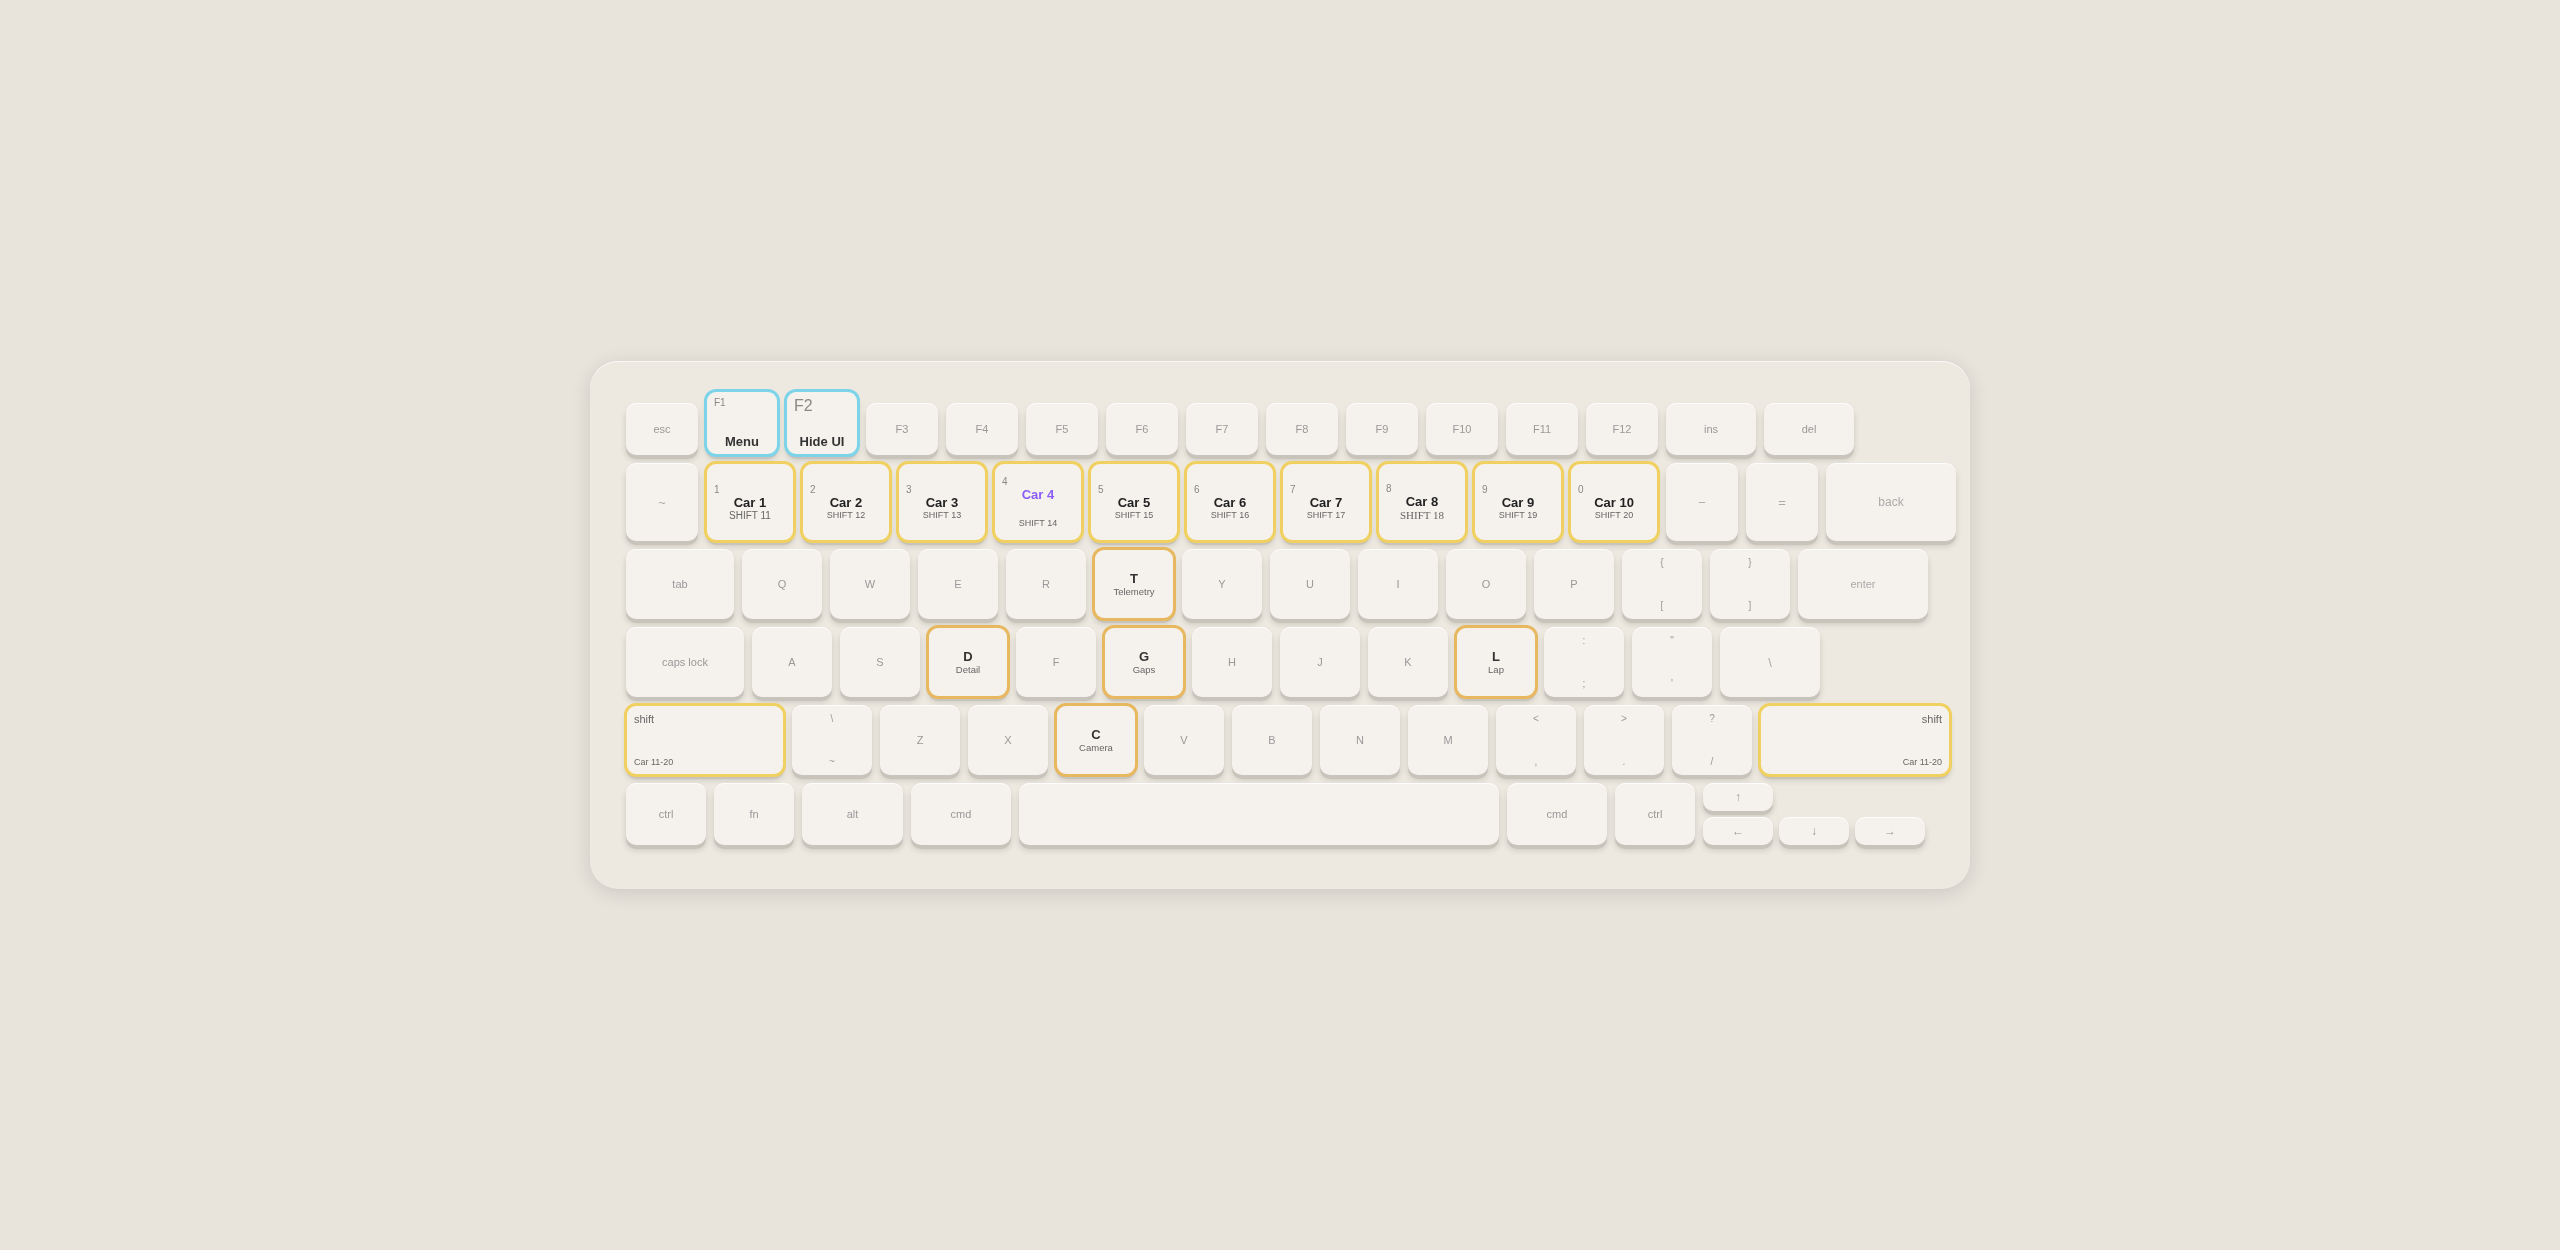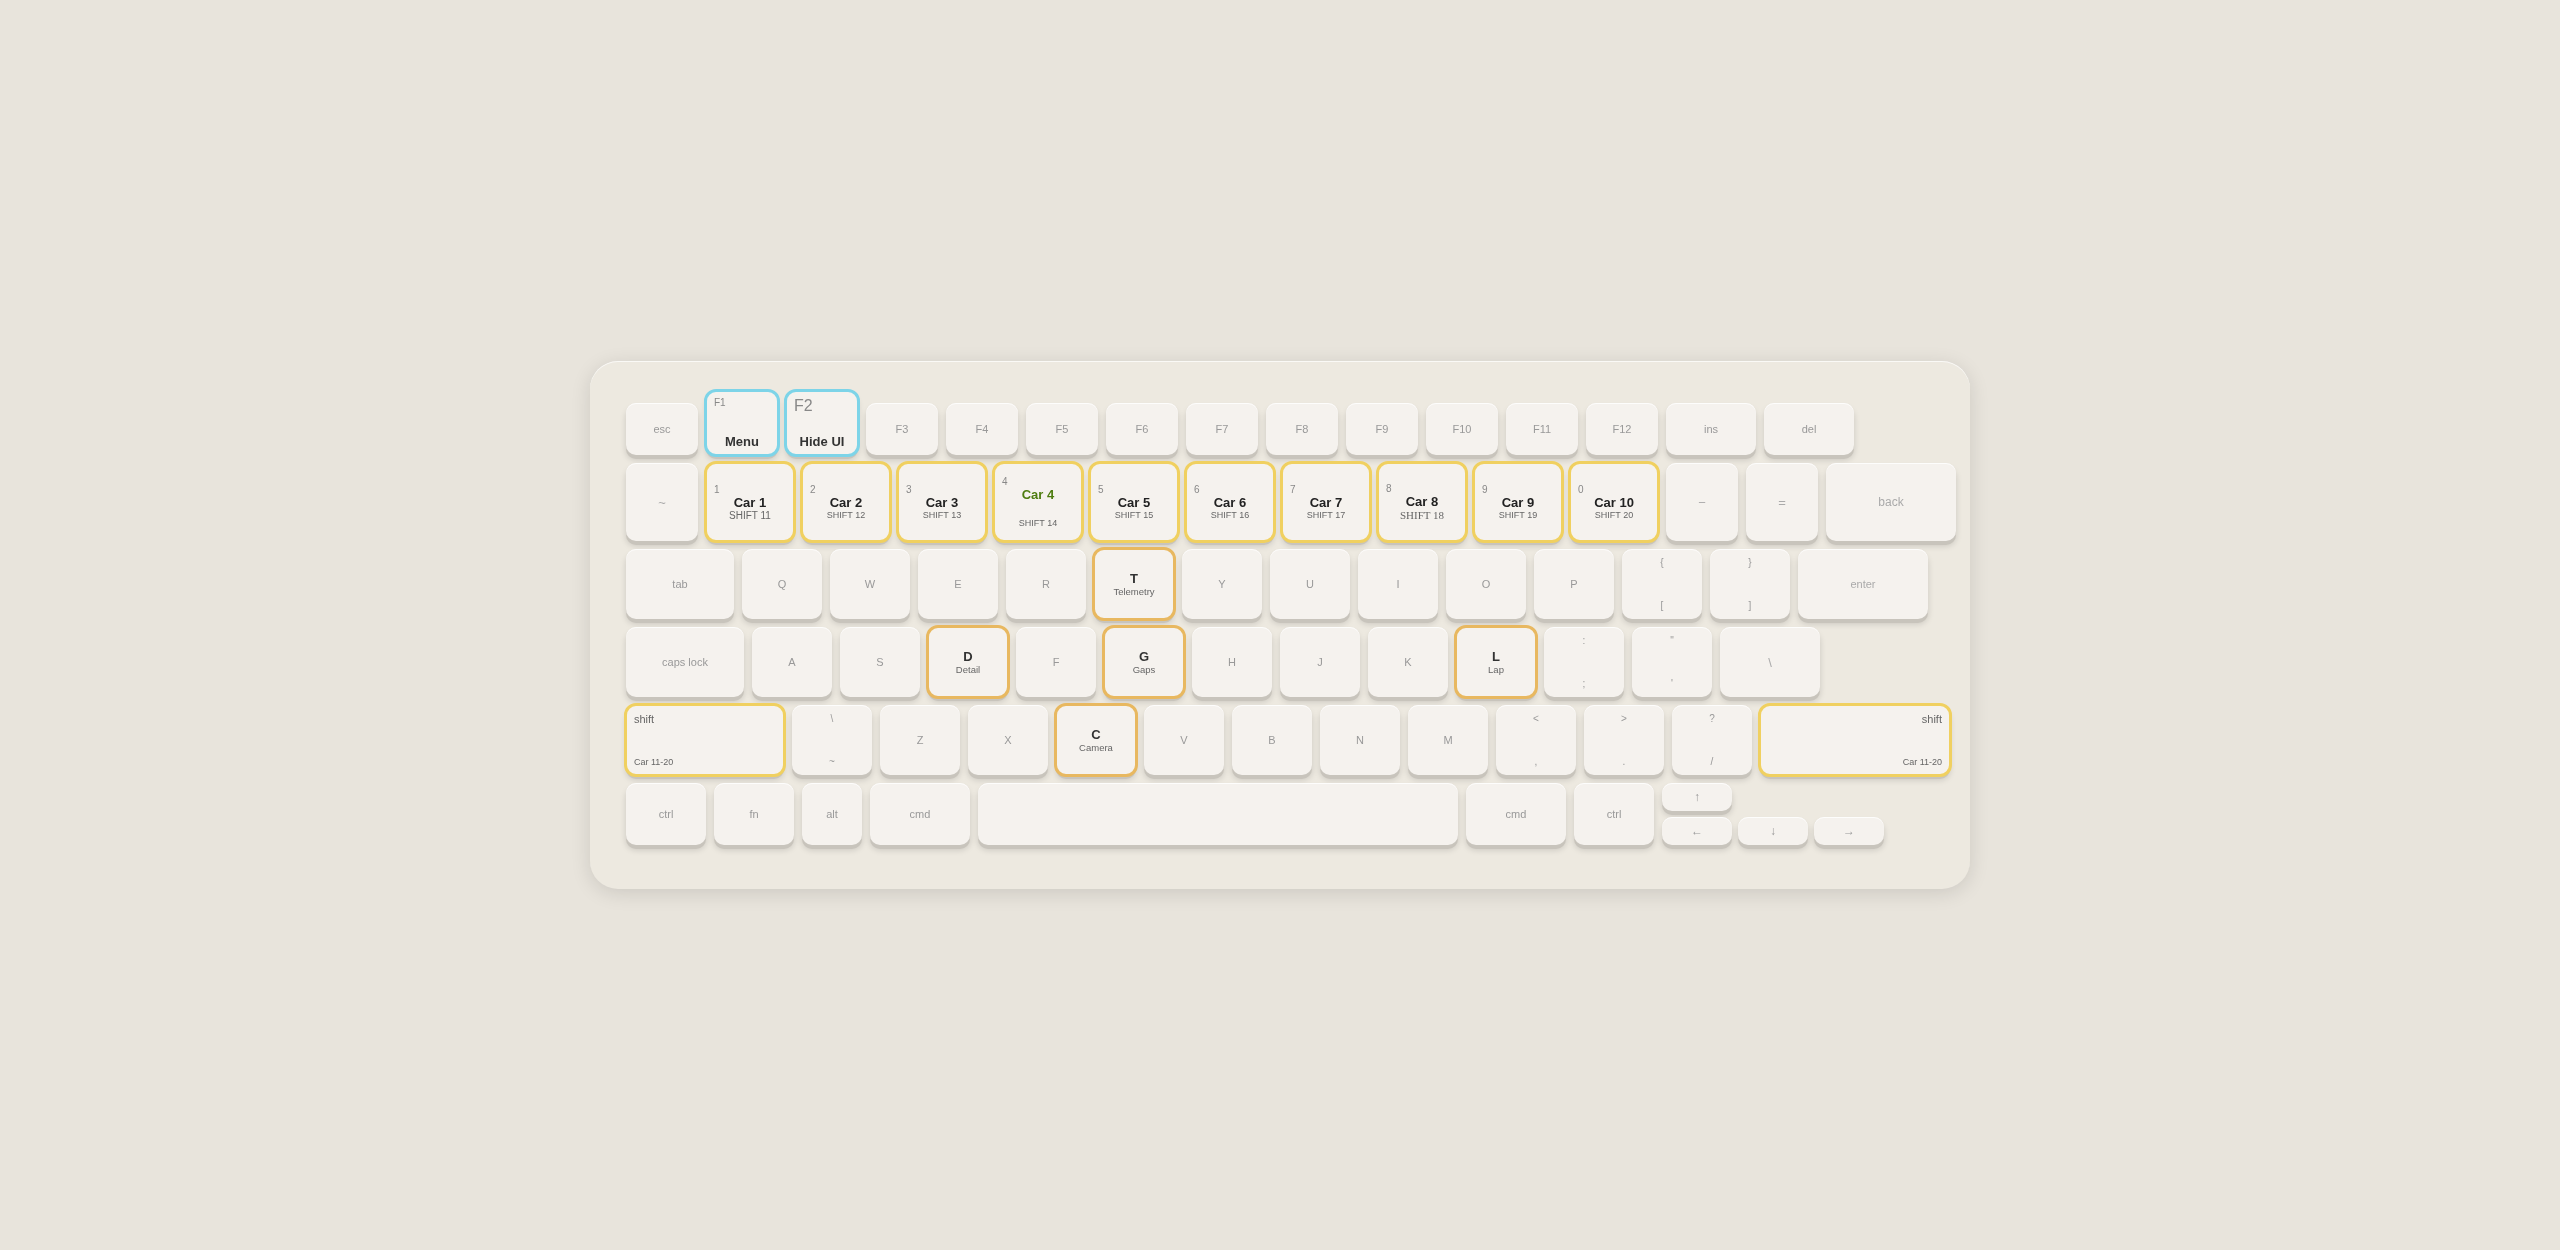--- a/index.html
+++ b/index.html
@@ -82,21 +82,21 @@
     .w-qwerty { width: 80px; }
     .w-bracket { width: 80px; }
     .w-enter { width: 130px; }
     .w-capslock { width: 118px; }
     .w-colon { width: 80px; }
     .w-backslash { width: 100px; }
     .w-shift-l { width: 158px; }
     .w-shift-r { width: 190px; }
     .w-ctrl { width: 80px; }
     .w-fn2 { width: 80px; }
-    .w-alt { width: 60px; justify-content: center; }
+    .w-alt { width: 101px; justify-content: center; }
     .w-cmd { width: 100px; }
     .w-space { width: 480px; }
     .w-arrow { width: 70px; }
     .w-arrow-ud { width: 70px; }
 
     .h-fn { min-height: 52px; }
   </style>
 </head>
 <body>
 
@@ -166,21 +166,21 @@
       <span style="font-size:13px;color:#222;font-weight:700;">Car 2</span>
       <span style="font-size:9px;color:#666;">SHIFT 12</span>
     </div>
     <div class="key w-num key-yellow" style="min-height:78px;padding:8px;">
       <span style="font-size:10px;color:#888;align-self:flex-start;">3</span>
       <span style="font-size:13px;color:#222;font-weight:700;">Car 3</span>
       <span style="font-size:9px;color:#666;">SHIFT 13</span>
     </div>
     <div class="key w-num key-yellow" style="min-height:78px;padding:8px;">
       <span style="font-size:10px;color:#888;align-self:flex-start;">4</span>
-      <span style="font-size:13px;color:#4d7c0f;font-weight:700;">Car 4</span>
+      <span style="font-size:13px;color:#8b5cf6;font-weight:700;">Car 4</span>
       <span style="font-size:9px;color:#666;margin-top:16px;">SHIFT 14</span>
     </div>
     <div class="key w-num key-yellow" style="min-height:78px;padding:8px;">
       <span style="font-size:10px;color:#888;align-self:flex-start;">5</span>
       <span style="font-size:13px;color:#222;font-weight:700;">Car 5</span>
       <span style="font-size:9px;color:#666;">SHIFT 15</span>
     </div>
     <div class="key w-num key-yellow" style="min-height:78px;padding:8px;">
       <span style="font-size:10px;color:#888;align-self:flex-start;">6</span>
       <span style="font-size:13px;color:#222;font-weight:700;">Car 6</span>

